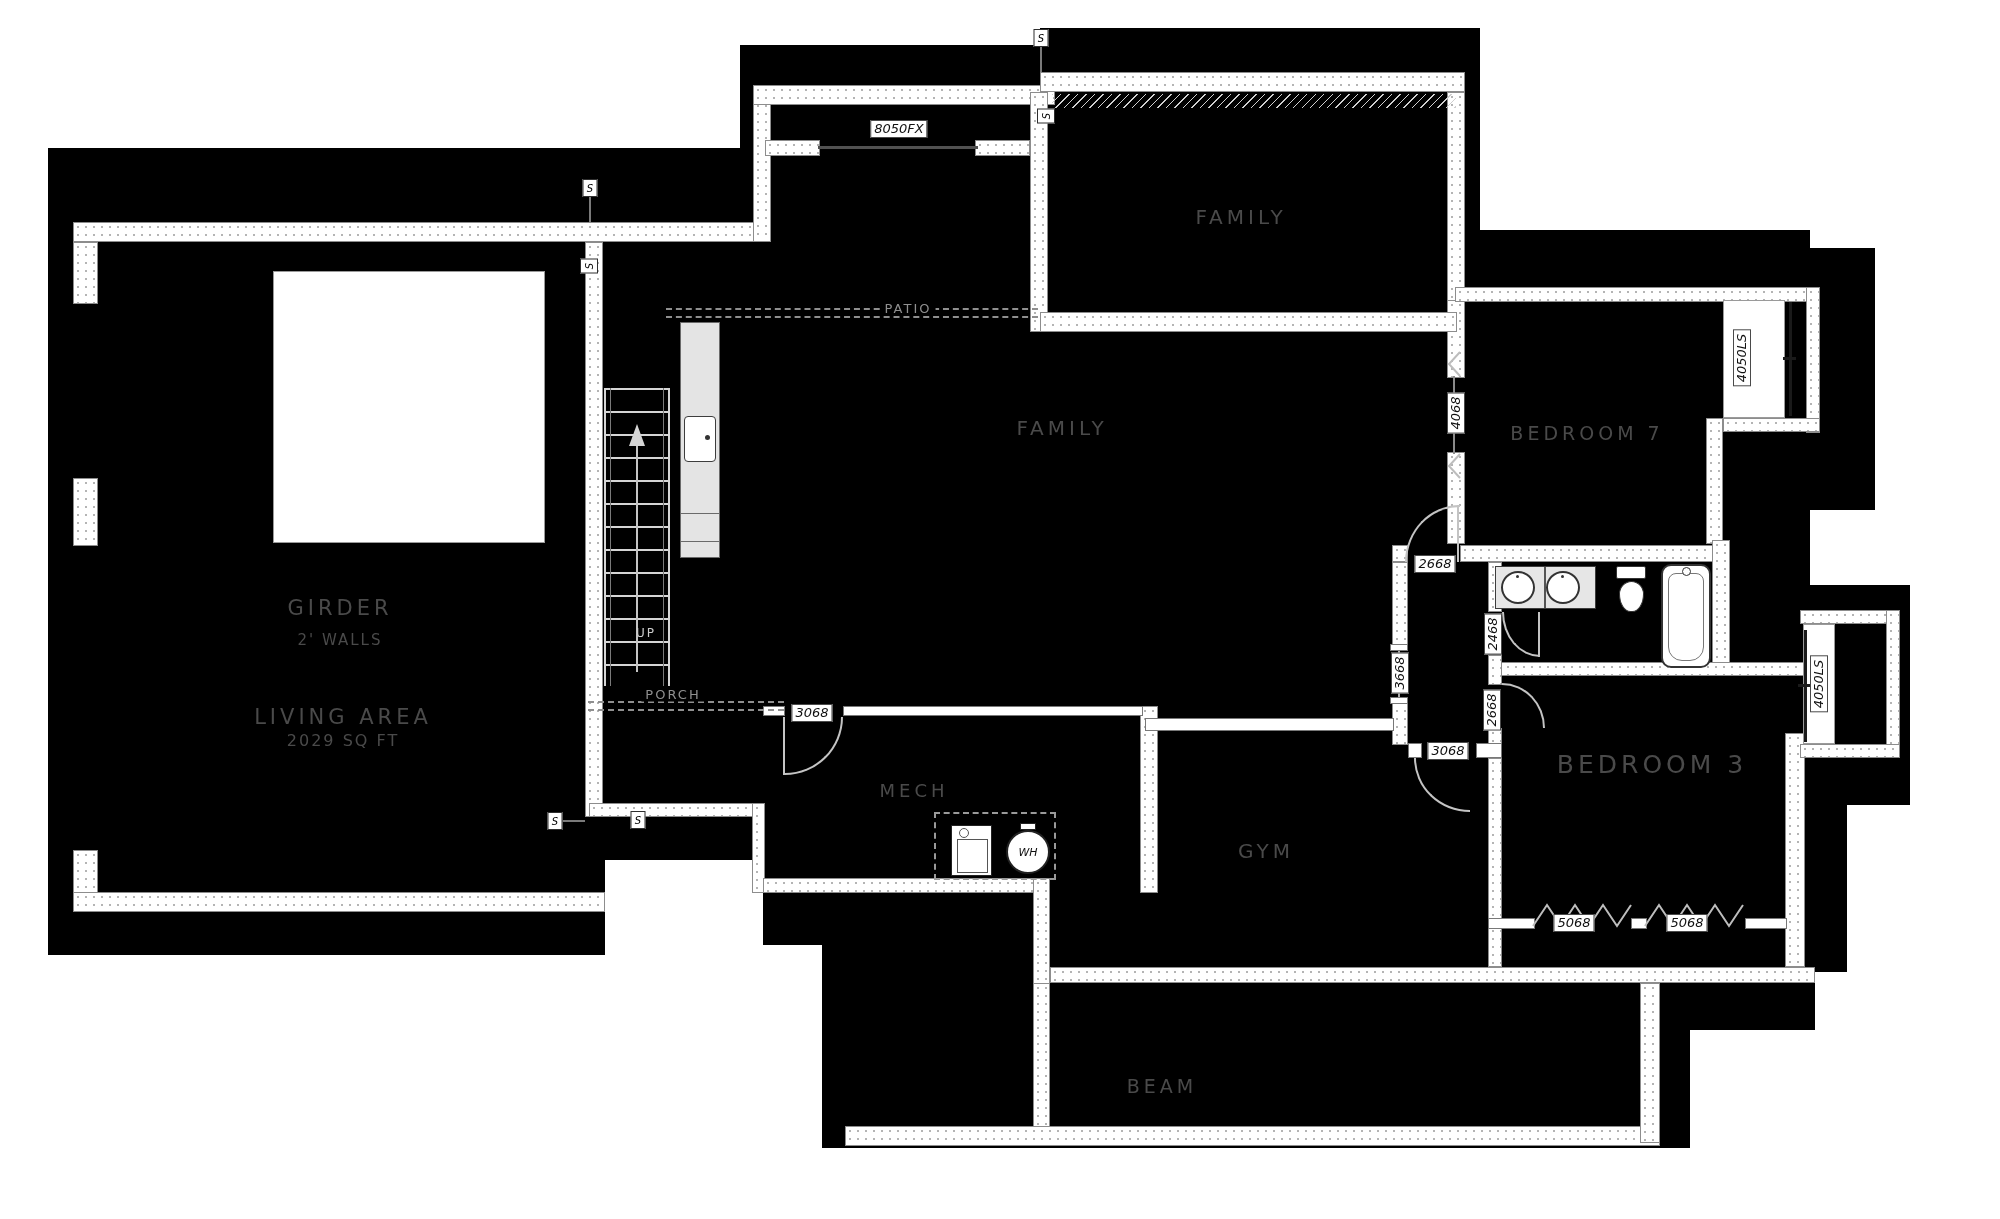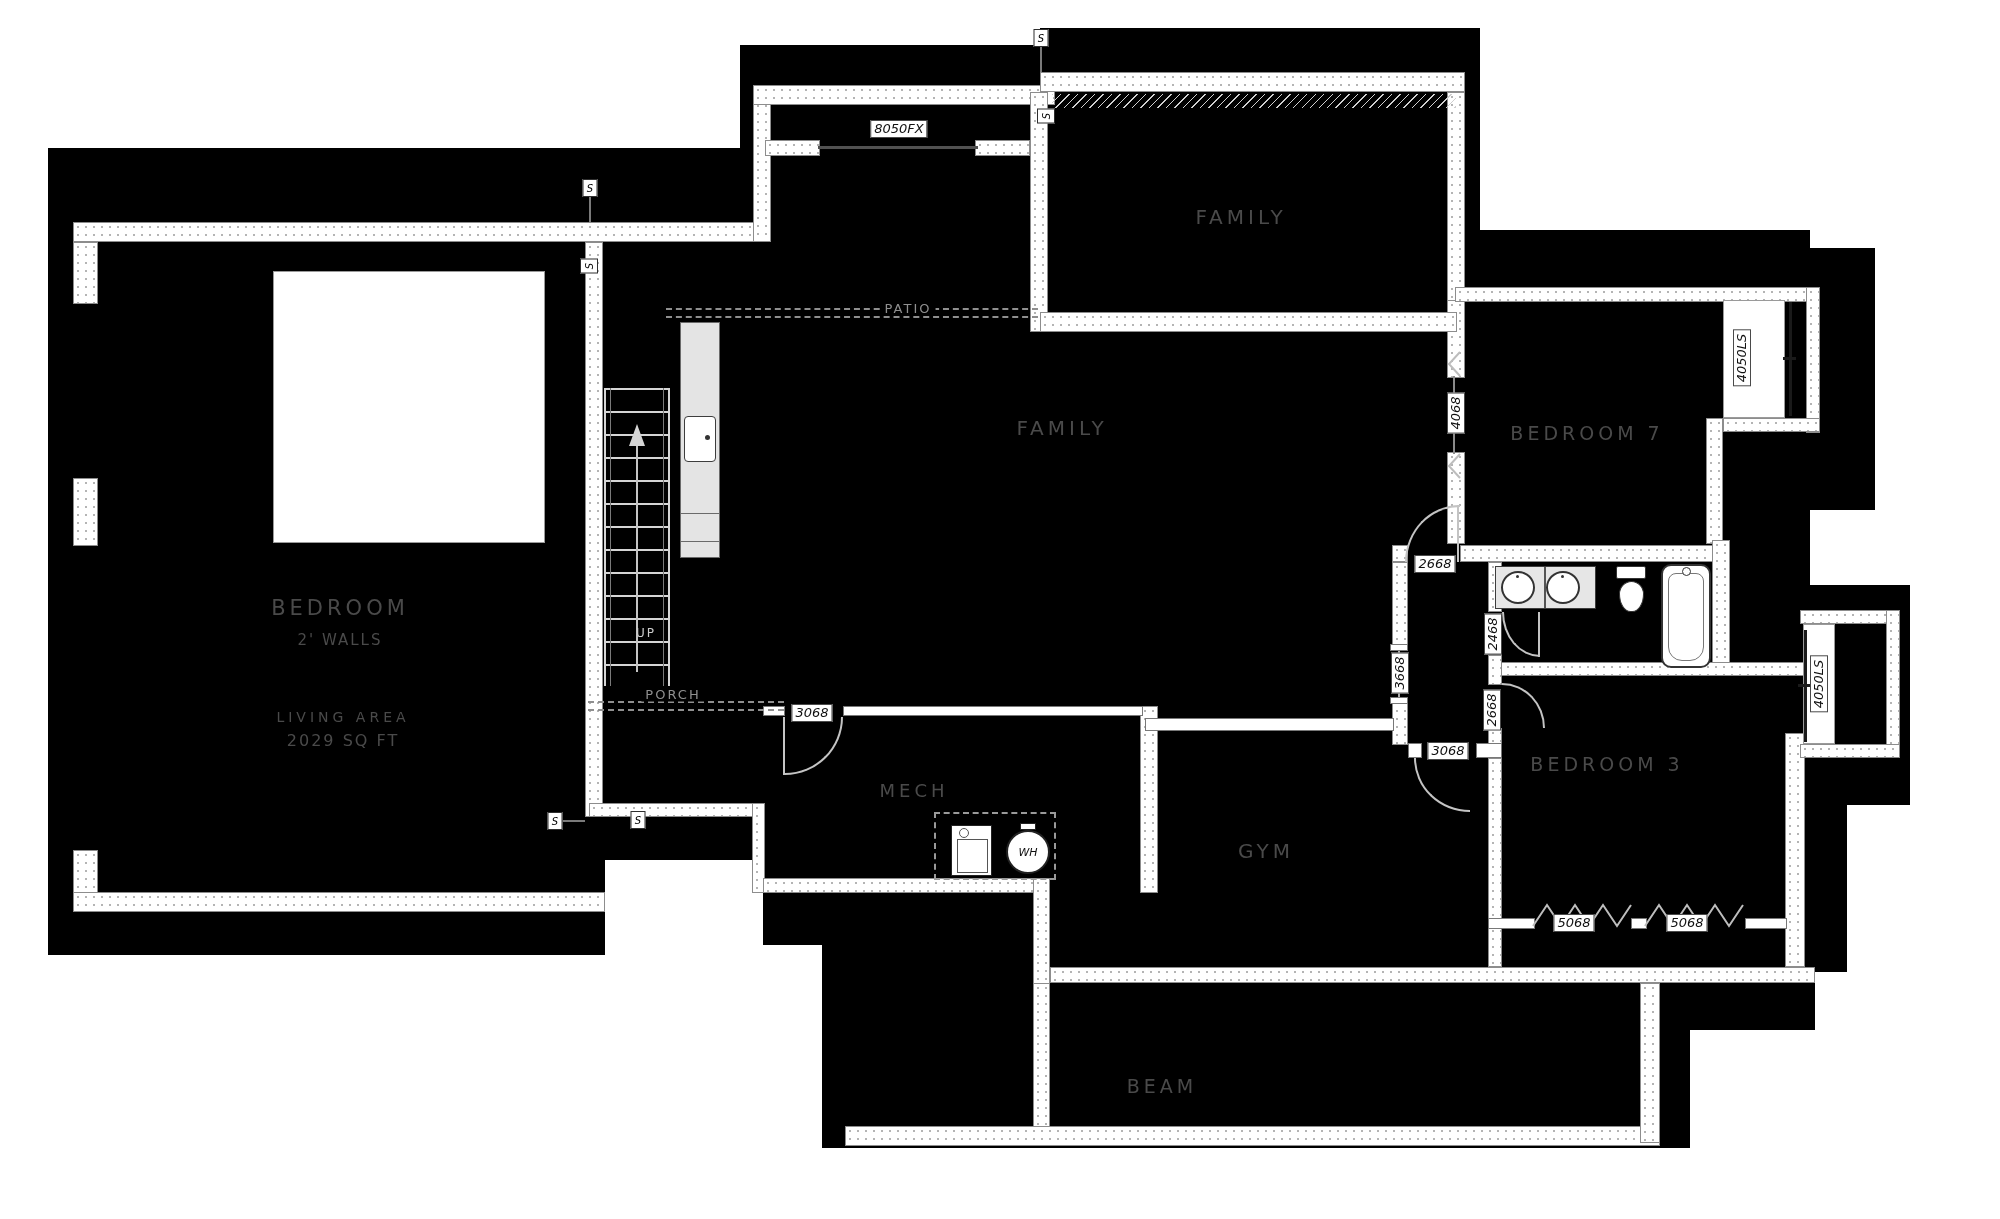--- a/index.html
+++ b/index.html
@@ -202,28 +202,28 @@
   <div class="sw swv" style="left:1046px;top:116px">
       <span>S</span>
     </div>
   <div class="sw" style="left:555px;top:821px">
       <span>S</span>
     </div>
   <div class="sw" style="left:638px;top:820px">
       <span>S</span>
     </div>
 
-  <div class="room" style="left:340px;top:608px;font-size:21px">BEDROOM</div>
+  <div class="room" style="left:340px;top:608px;font-size:21px">GIRDER</div>
   <div class="room" style="left:340px;top:640px;font-size:15px;letter-spacing:2px">2' WALLS</div>
-  <div class="room" style="left:343px;top:717px;font-size:14px">LIVING AREA</div>
+  <div class="room" style="left:343px;top:717px;font-size:21px">LIVING AREA</div>
   <div class="room" style="left:343px;top:740px;font-size:16px;letter-spacing:2px">2029 SQ FT</div>
   <div class="room" style="left:1062px;top:428px">FAMILY</div>
   <div class="room" style="left:1241px;top:217px">FAMILY</div>
   <div class="room" style="left:1587px;top:433px;font-size:19px">BEDROOM 7</div>
-  <div class="room" style="left:1607px;top:764px;font-size:19px">BEDROOM 3</div>
+  <div class="room" style="left:1652px;top:764px;font-size:25px">BEDROOM 3</div>
   <div class="room" style="left:914px;top:790px;font-size:18px">MECH</div>
   <div class="room" style="left:1266px;top:851px">GYM</div>
   <div class="room" style="left:1162px;top:1086px;font-size:19px">BEAM</div>
 
   <div class="ann" style="left:908px;top:308px">PATIO</div>
   <div class="ann" style="left:673px;top:694px">PORCH</div>
   <div class="ann" style="left:646px;top:633px;color:#cccccc;font-size:12px;background:transparent;z-index:28">UP</div>
 
   <div class="dim" style="left:899px;top:129px">8050FX</div>
   <div class="dim dimv" style="left:1456px;top:413px">4068</div>

